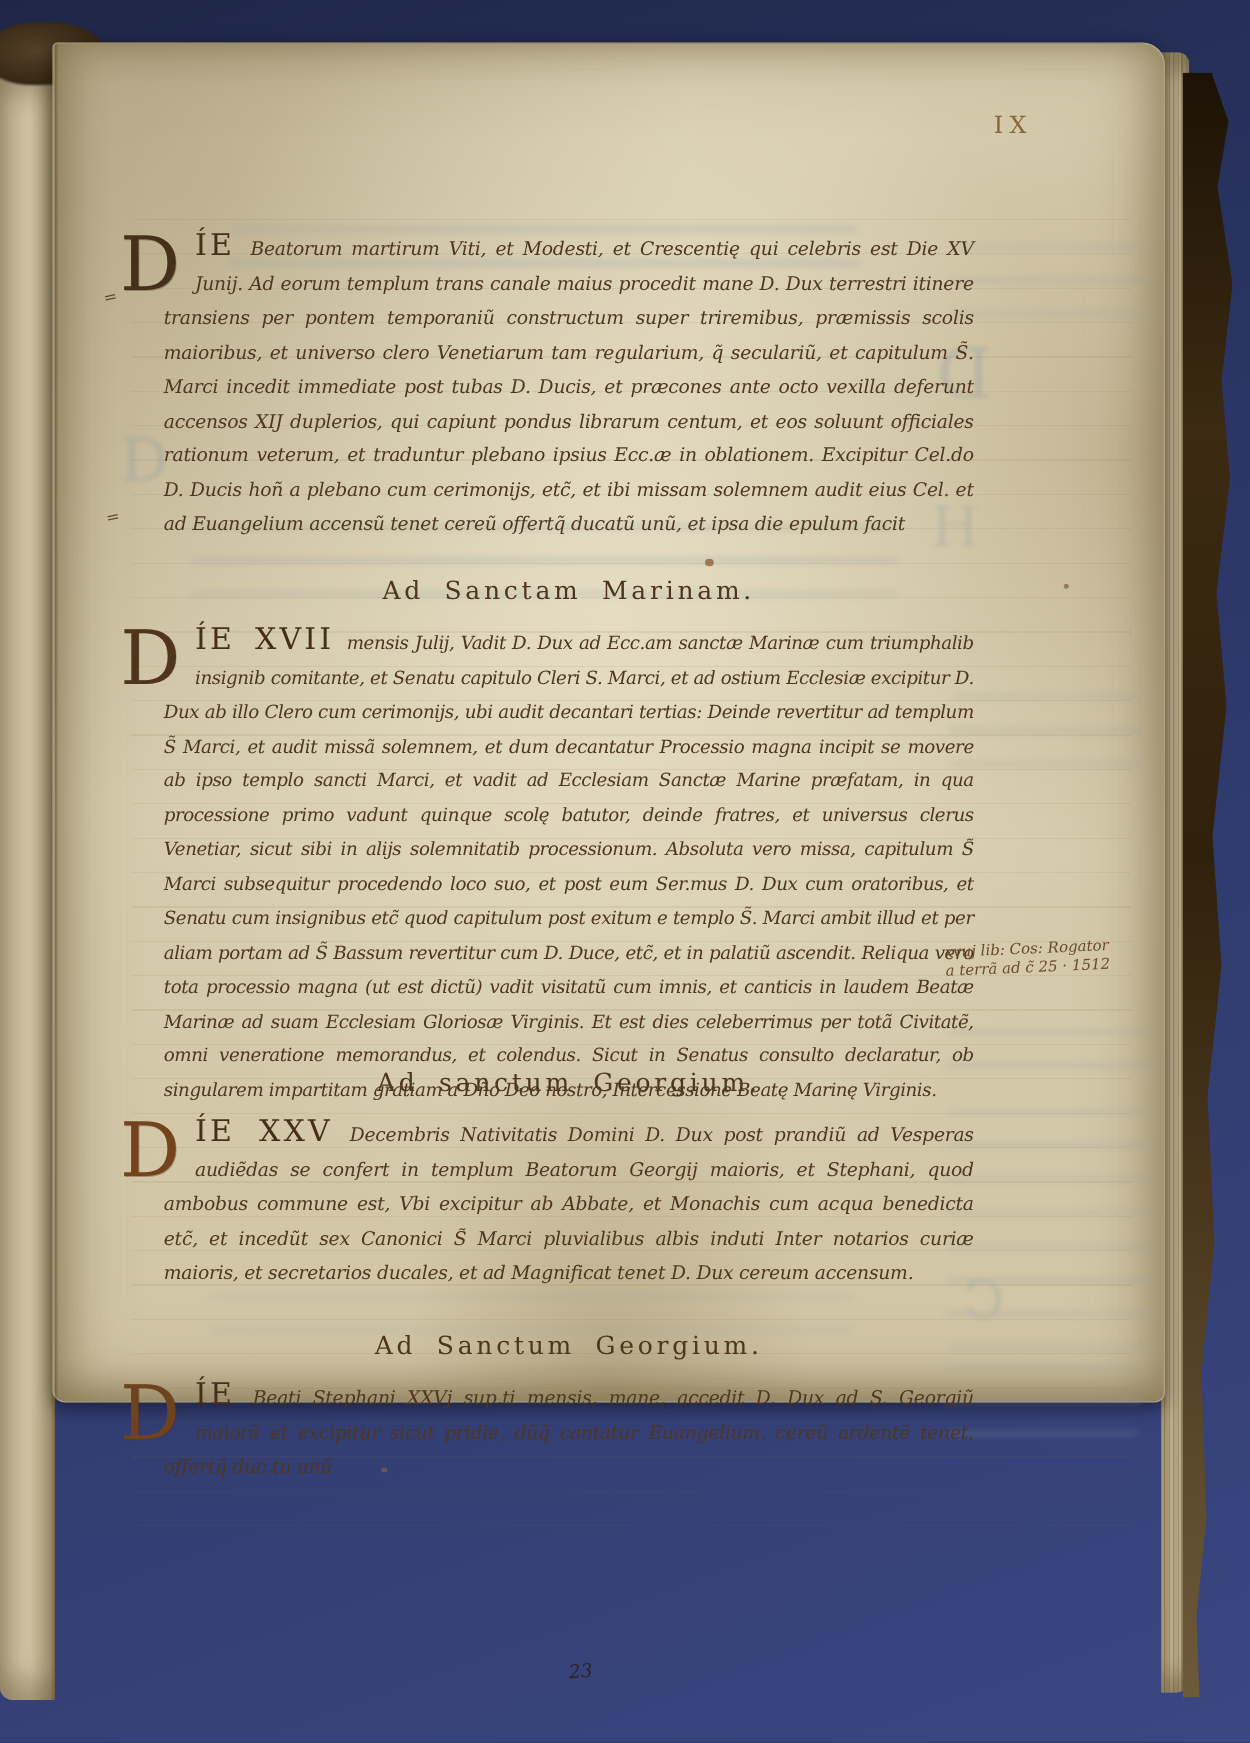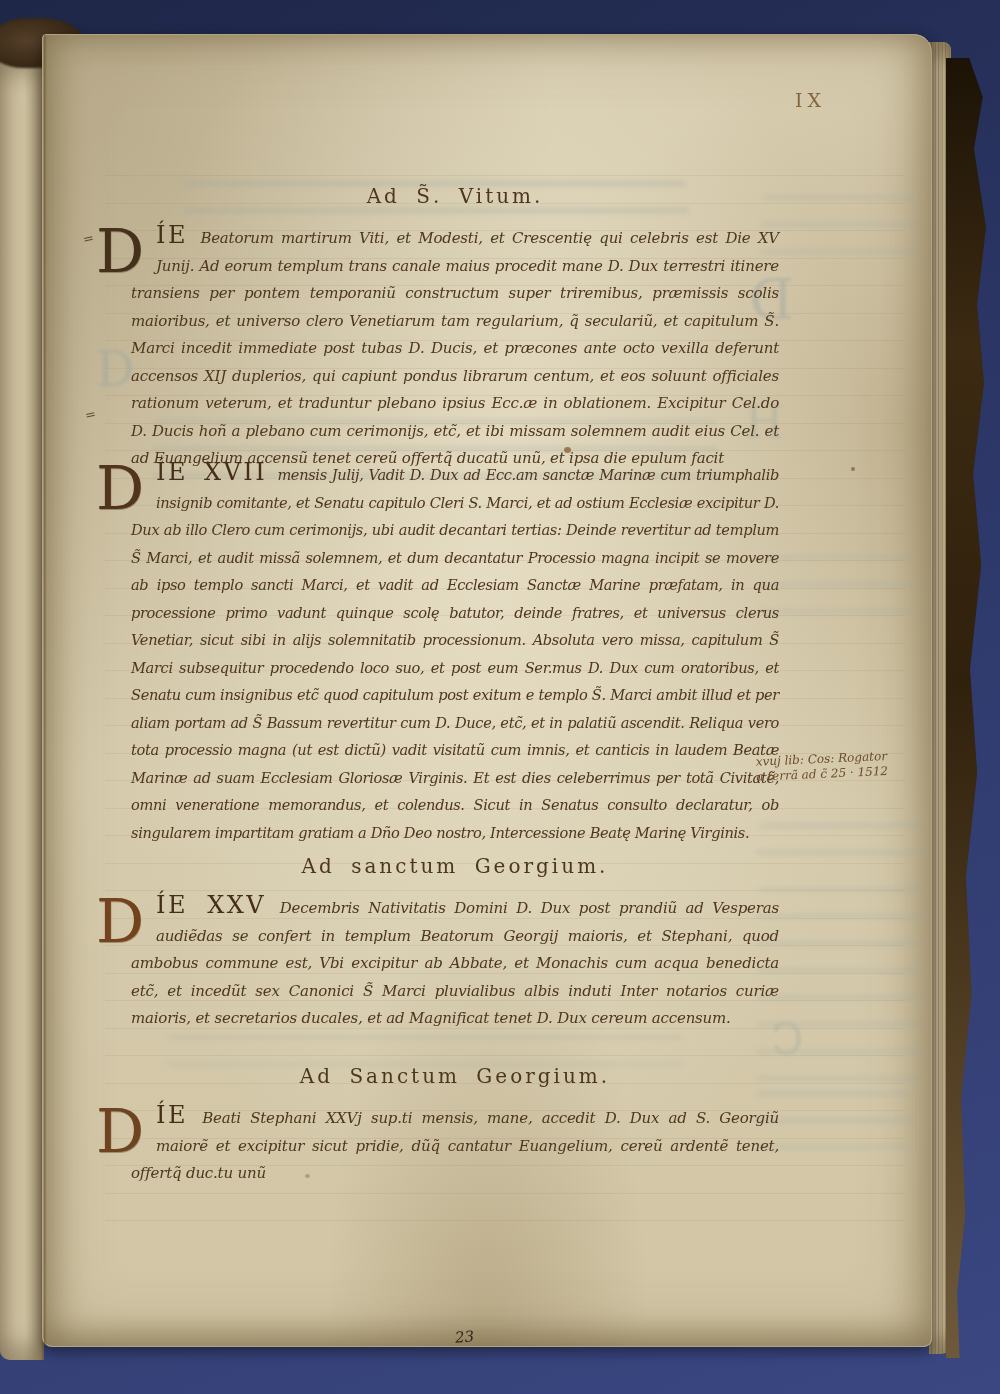--- a/index.html
+++ b/index.html
@@ -45,21 +45,21 @@
   }
   
   .cover-edge{
     position:absolute;left:946px;top:58px;width:40px;height:1300px;
     background:linear-gradient(180deg,#1c1306 0%,#3c2a12 22%,#30210d 48%,#4a381e 70%,#5f4b2e 88%,#6e5a3b 100%);
     clip-path:polygon(0 0,58% 0,92% 3%,70% 7%,100% 13%,78% 19%,95% 25%,68% 32%,88% 39%,60% 47%,78% 55%,50% 63%,64% 72%,38% 80%,48% 89%,28% 95%,34% 100%,0 100%);
     filter:blur(.4px);
   }
   
   .page{
-    position:absolute;left:42px;top:34px;width:890px;height:1313px;
+    position:absolute;left:42px;top:34px;width:890px;height:1088px;
     background:
       radial-gradient(ellipse at 50% 42%,rgba(240,234,212,.55) 0%,rgba(240,234,212,0) 62%),
       radial-gradient(ellipse at 8% 6%,rgba(110,90,50,.28) 0%,rgba(110,90,50,0) 38%),
       radial-gradient(ellipse at 97% 30%,rgba(130,105,60,.22) 0%,rgba(130,105,60,0) 30%),
       radial-gradient(ellipse at 50% 101%,rgba(120,98,58,.25) 0%,rgba(120,98,58,0) 26%),
       linear-gradient(180deg,#d8cdb0 0%,#d6cbad 55%,#d1c5a5 100%);
     border:1px solid #b2a27f;
     border-radius:4px 18px 8px 10px;
     box-shadow:
       inset 0 0 70px rgba(95,75,40,.30),
@@ -171,27 +171,27 @@
     <div class="ghost-letter" style="left:706px;top:232px;font-size:56px;">D</div>
     <div class="ghost-letter" style="left:702px;top:362px;font-size:44px;opacity:.33;">H</div>
     <div class="ghost-letter" style="left:728px;top:980px;font-size:42px;opacity:.33;">C</div>
 
     <div class="folio">IX</div>
 
     <div class="margin-mark mm1">=</div>
     <div class="margin-mark mm2">=</div>
 
     <section class="entry" style="top:148px;">
-      <h2 class="heading">Ad S̃. Vitum.</h2>
       <div class="para">
         <span class="initial c1">D</span><span class="incipit">ÍE</span> <span>Beatorum martirum Viti, et Modesti, et Crescentię qui celebris est Die XV Junij. Ad eorum templum trans canale maius procedit mane D. Dux terrestri itinere transiens per pontem temporaniũ constructum super triremibus, præmissis scolis maioribus, et universo clero Venetiarum tam regularium, q̃ seculariũ, et capitulum S̃. Marci incedit immediate post tubas D. Ducis, et præcones ante octo vexilla deferunt accensos XIJ duplerios, qui capiunt pondus librarum centum, et eos soluunt officiales rationum veterum, et traduntur plebano ipsius Ecc.æ in oblationem. Excipitur Cel.do D. Ducis hoñ a plebano cum cerimonijs, etc̃, et ibi missam solemnem audit eius Cel. et ad Euangelium accensũ tenet cereũ offertq̃ ducatũ unũ, et ipsa die epulum facit</span>
       </div>
     </section>
 
     <section class="entry" style="top:424px;">
+      <h2 class="heading">Ad Sanctam Marinam.</h2>
       <div class="para tight">
         <span class="initial c2">D</span><span class="incipit">ÍE XVII</span> <span>mensis Julij, Vadit D. Dux ad Ecc.am sanctæ Marinæ cum triumphalib insignib comitante, et Senatu capitulo Cleri S. Marci, et ad ostium Ecclesiæ excipitur D. Dux ab illo Clero cum cerimonijs, ubi audit decantari tertias: Deinde revertitur ad templum S̃ Marci, et audit missã solemnem, et dum decantatur Processio magna incipit se movere ab ipso templo sancti Marci, et vadit ad Ecclesiam Sanctæ Marine præfatam, in qua processione primo vadunt quinque scolę batutor, deinde fratres, et universus clerus Venetiar, sicut sibi in alijs solemnitatib processionum. Absoluta vero missa, capitulum S̃ Marci subsequitur procedendo loco suo, et post eum Ser.mus D. Dux cum oratoribus, et Senatu cum insignibus etc̃ quod capitulum post exitum e templo S̃. Marci ambit illud et per aliam portam ad S̃ Bassum revertitur cum D. Duce, etc̃, et in palatiũ ascendit. Reliqua vero tota processio magna (ut est dictũ) vadit visitatũ cum imnis, et canticis in laudem Beatæ Marinæ ad suam Ecclesiam Gloriosæ Virginis. Et est dies celeberrimus per totã Civitatẽ, omni veneratione memorandus, et colendus. Sicut in Senatus consulto declaratur, ob singularem impartitam gratiam a Dño Deo nostro, Intercessione Beatę Marinę Virginis.</span>
       </div>
     </section>
 
     <div class="marginal-note">
       <div>xvuj lib: Cos: Rogator</div>
       <div>a terrã ad c̃ 25 · 1512</div>
     </div>
 

